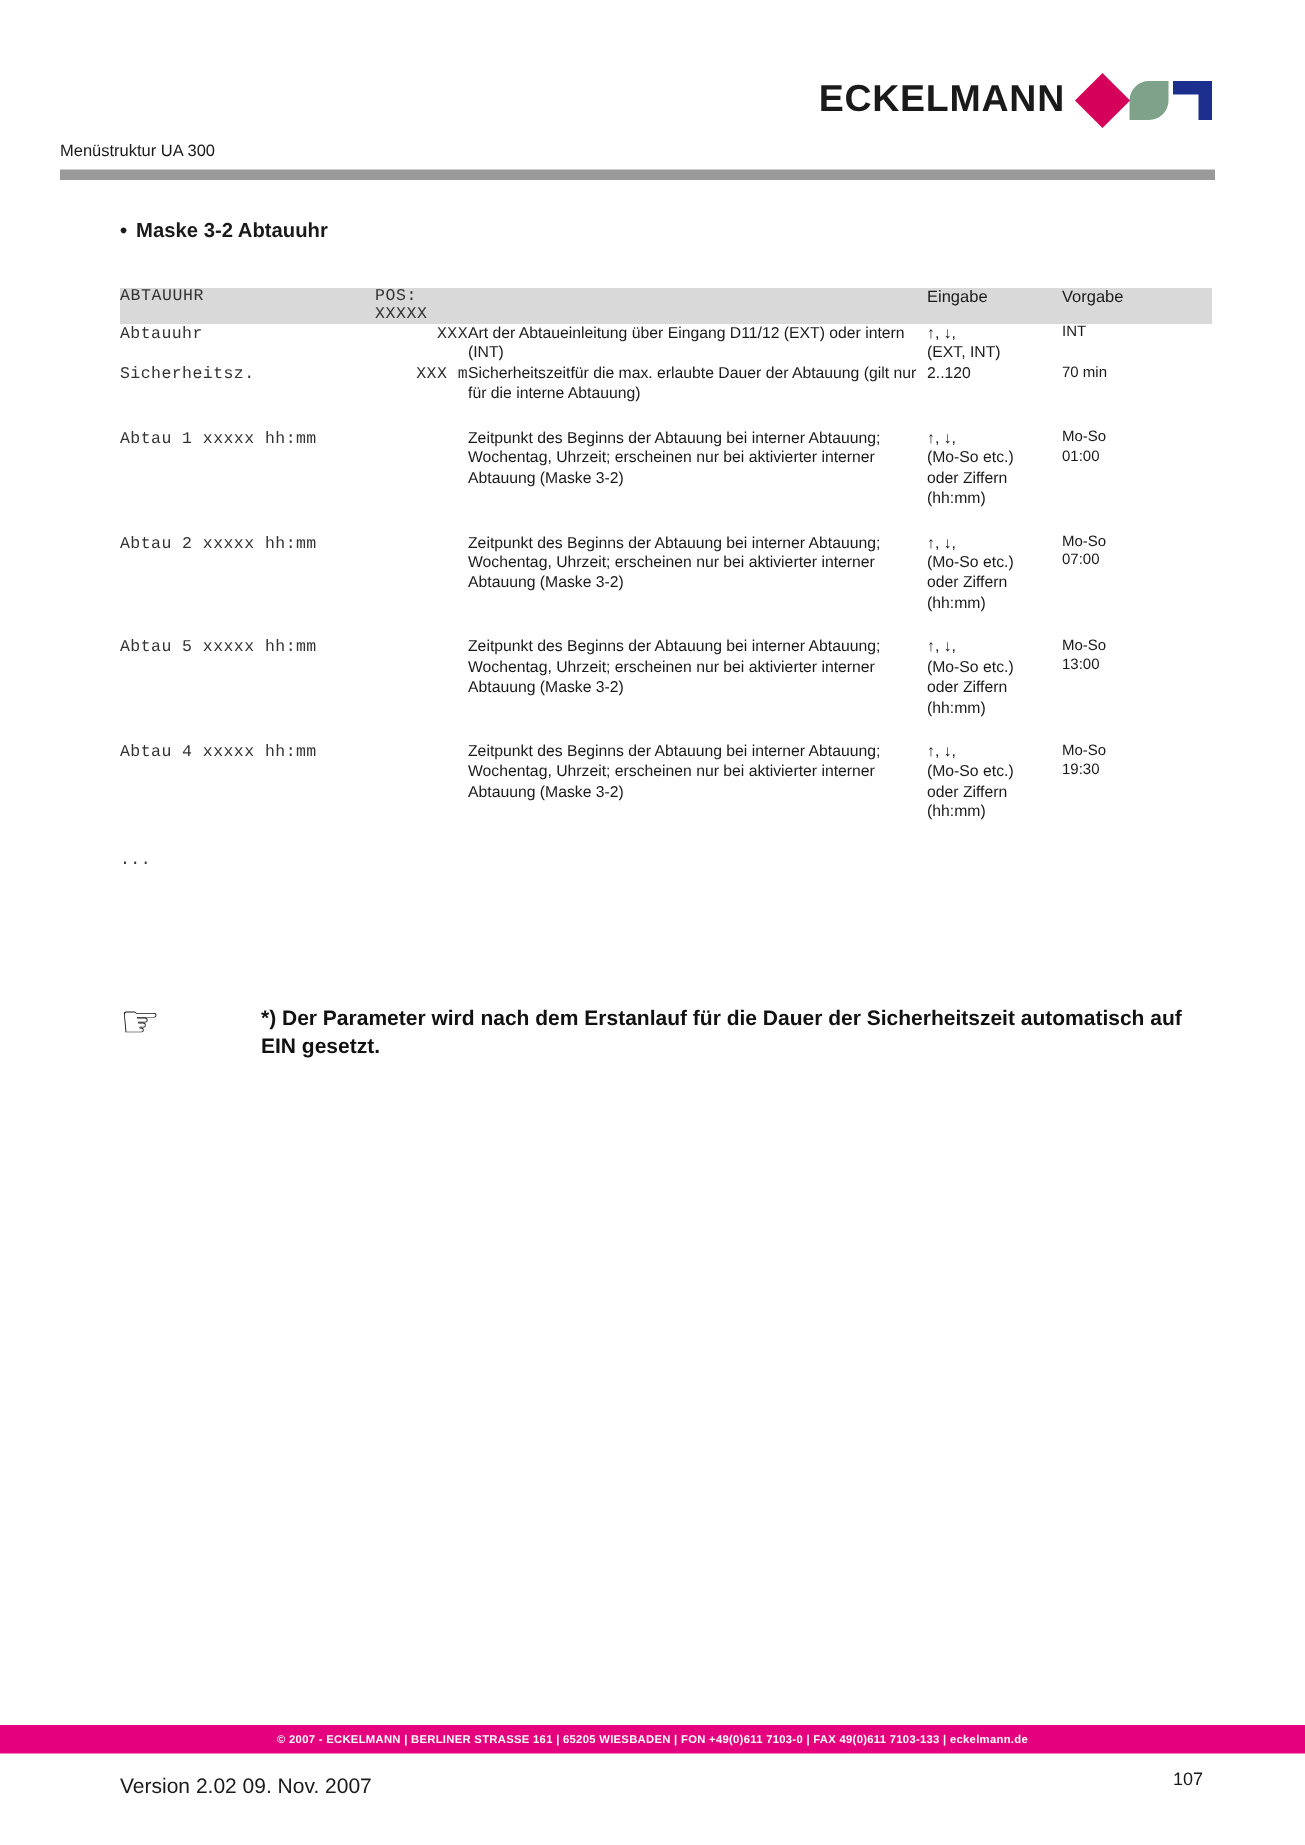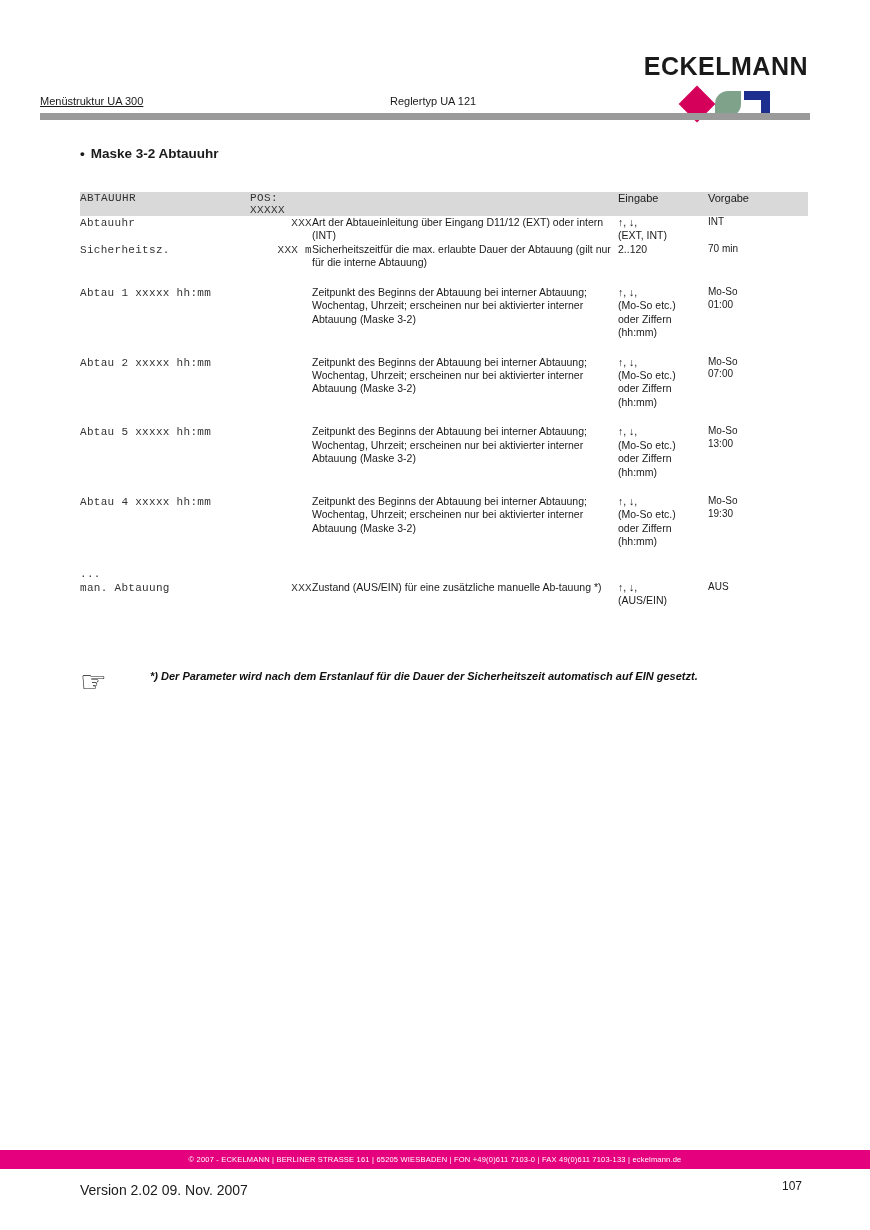--- a/index.html
+++ b/index.html
@@ -22,21 +22,20 @@
   }
 
   
   .brand {
     position: absolute;
     top: 52px;
     right: 62px;
     display: flex;
     align-items: center;
     gap: 10px;
-    flex-direction: column;
   }
   .brand-name {
     font-size: 25px;
     font-weight: bold;
     letter-spacing: 0.5px;
     color: #1a1a1a;
     font-family: "Liberation Sans", sans-serif;
   }
   .brand-marks {
     display: flex;
@@ -79,21 +78,20 @@
     position: absolute;
     top: 95px;
     left: 40px;
     right: 40px;
     display: flex;
     font-size: 11px;
     color: #1a1a1a;
   }
   .header-left {
     width: 350px;
-    text-decoration: underline;
   }
   .header-center {
     flex: 1;
   }
   .header-rule {
     position: absolute;
     top: 113px;
     left: 40px;
     width: 770px;
     height: 7px;
@@ -213,42 +211,43 @@
   }
   .note-hand {
     width: 70px;
     font-size: 30px;
     line-height: 1;
     color: #111111;
     padding-top: 2px;
   }
   .note-text {
     flex: 1;
-    font-size: 11px;
-    font-style: italic;
+    font-size: 14px;
     font-weight: bold;
     line-height: 1.35;
     color: #111111;
     padding-top: 4px;
+    margin-left: 24px;
   }
 
   
   .footer-bar {
     position: absolute;
     left: 0;
     top: 1150px;
     width: 870px;
     height: 19px;
     background: #e5007d;
     color: #ffffff;
     font-size: 7.5px;
     display: flex;
     align-items: center;
     justify-content: center;
     letter-spacing: 0.2px;
+    font-weight: bold;
   }
   .footer-version {
     position: absolute;
     left: 80px;
     top: 1182px;
     font-size: 14px;
     color: #1a1a1a;
   }
   .footer-page {
     position: absolute;
@@ -270,21 +269,20 @@
       <span class="mark-leaf"></span>
       <span class="mark-bar">
         <span class="b-top"></span>
           <span class="b-right"></span>
       </span>
     </div>
   </div>
 
   <div class="header-row">
     <div class="header-left">Menüstruktur UA 300</div>
-    <div class="header-center">Reglertyp UA 121</div>
   </div>
   <div class="header-rule"></div>
 
   <div class="section-title">
     <span class="bullet">•</span><span>Maske 3-2 Abtauuhr</span>
   </div>
 
   <div class="table-wrap">
     <table class="param-table">
       <colgroup>
@@ -363,28 +361,20 @@
           <td class="c-def">Mo-So
 19:30</td>
         </tr>
         <tr class="row-ellipsis">
           <td class="c-name">...</td>
           <td class="c-pos"></td>
           <td class="c-desc"></td>
           <td class="c-in"></td>
           <td class="c-def"></td>
         </tr>
-        <tr>
-          <td class="c-name">man. Abtauung</td>
-          <td class="c-pos">XXX</td>
-          <td class="c-desc">Zustand (AUS/EIN) für eine zusätzliche manuelle Ab-tauung *)</td>
-          <td class="c-in">↑, ↓,
-(AUS/EIN)</td>
-          <td class="c-def">AUS</td>
-        </tr>
       </tbody>
     </table>
   </div>
 
   <div class="note">
     <div class="note-hand">☞</div>
     <div class="note-text">*) Der Parameter wird nach dem Erstanlauf für die Dauer der Sicherheitszeit automatisch auf EIN gesetzt.</div>
   </div>
 
   <div class="footer-bar">

